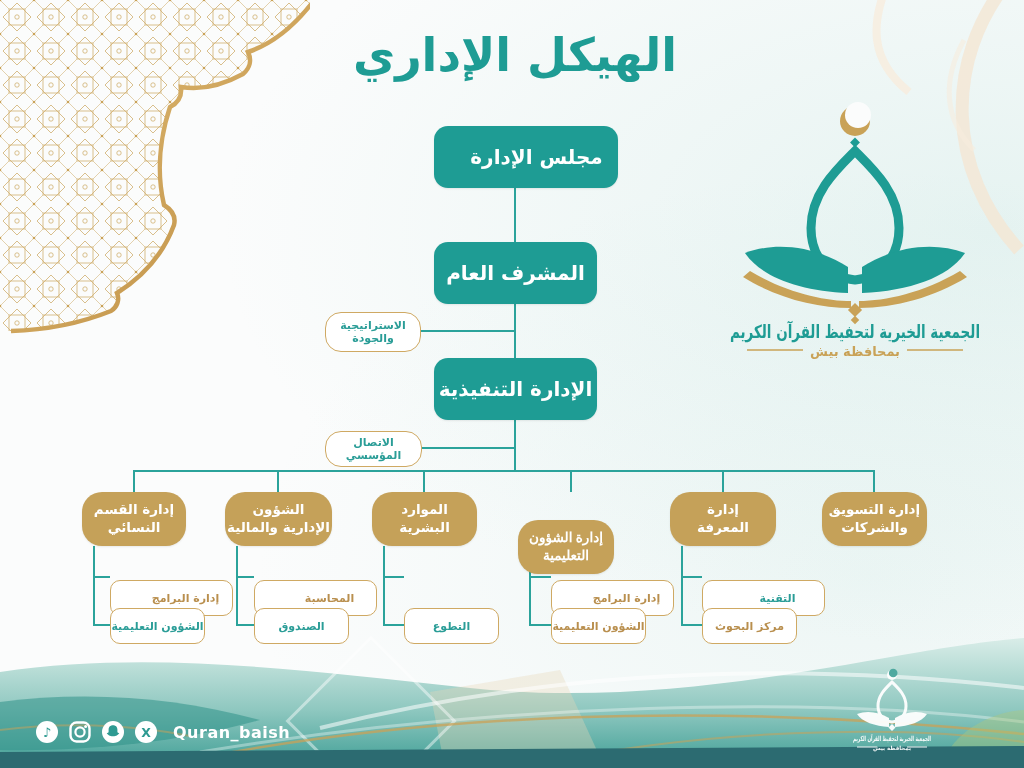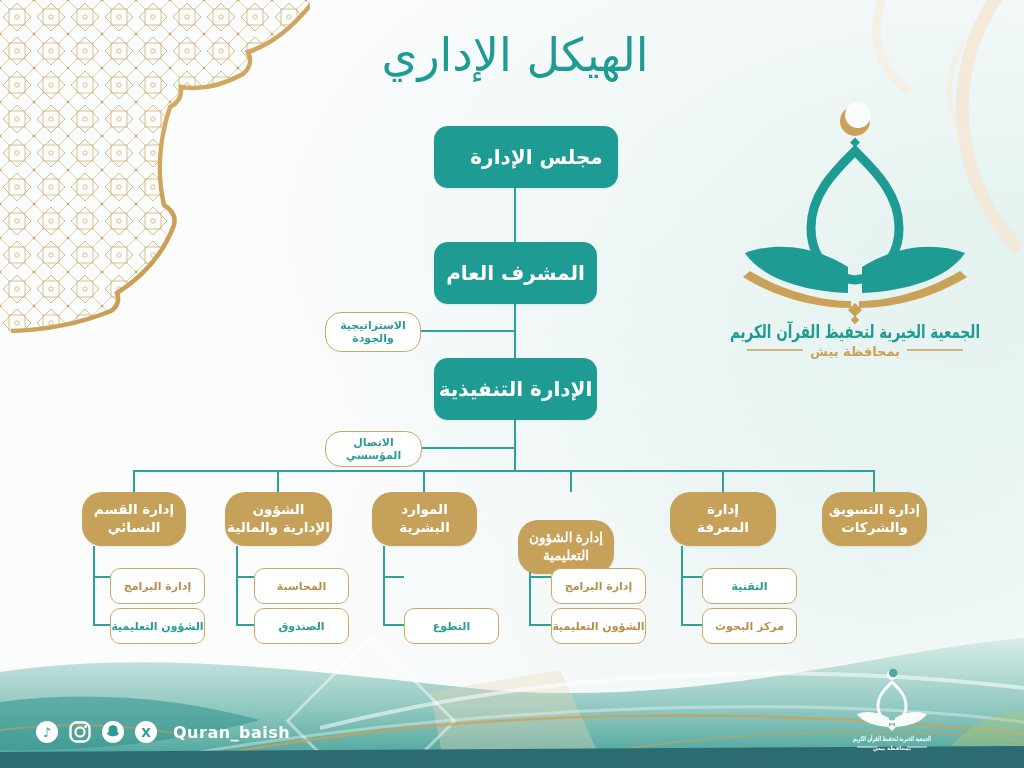--- a/index.html
+++ b/index.html
@@ -43,26 +43,26 @@
   .sb-strat{left:325px;top:312px;width:94px;height:38px;}
   .sb-comm{left:325px;top:431px;width:95px;height:34px;}
   
   .d-mkt{left:822px;top:492px;width:105px;}
   .d-knw{left:670px;top:492px;width:106px;}
   .d-edu{left:518px;top:520px;width:96px;font-family:Liberation Serif, serif;}
   .d-hr {left:372px;top:492px;width:105px;}
   .d-fin{left:225px;top:492px;width:107px;}
   .d-wom{left:82px; top:492px;width:104px;}
   
-  .ch1{top:568px;} .ch2{top:608px;}
+  .ch1{top:580px;padding-left:28px;} .ch2{top:608px;}
   .cx-wom{left:110px;} .cx-fin{left:254px;} .cx-hr{left:404px;} .cx-edu{left:551px;} .cx-knw{left:702px;}
   
   .title{
     position:absolute;left:330px;top:28px;width:370px;text-align:center;
-    color:#1E9C94;font-size:46px;font-weight:normal;
+    color:#1E9C94;font-size:46px;font-weight:bold;
   }
   
   .ornament{position:absolute;left:0;top:0;}
   .tr-decor{position:absolute;right:0;top:0;}
   .logo{position:absolute;left:705px;top:95px;}
   .wave{position:absolute;left:0;top:630px;}
   .wm-logo{position:absolute;left:843px;top:668px;}
   
   .social{
     position:absolute;left:35px;top:720px;display:flex;align-items:center;gap:9px;

